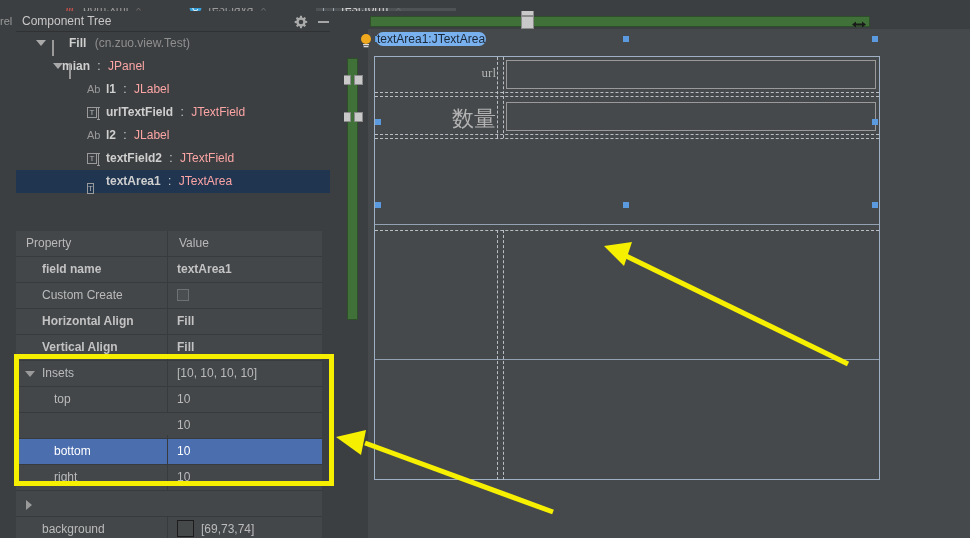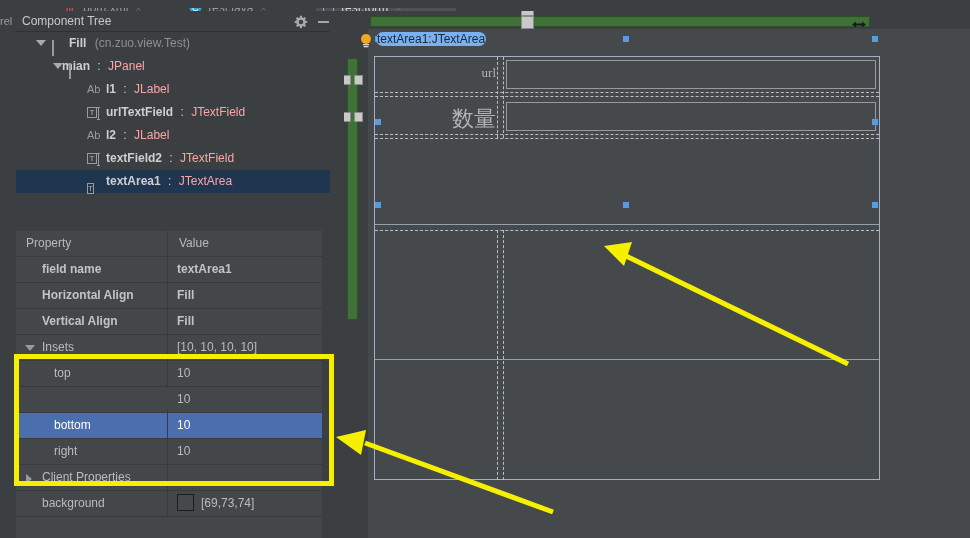--- a/index.html
+++ b/index.html
@@ -255,20 +255,24 @@
     <div class="prow header">
       <div class="pc1">Property</div>
       <div class="pc2">Value</div>
     </div>
 
     <div class="prow bold">
       <div class="pc1 ind1">field name</div>
       <div class="pc2">textArea1</div>
     </div>
 
+    <div class="prow">
+      <div class="pc1 ind1">Custom Create</div>
+      <div class="pc2"><span class="cbox"></span></div>
+    </div>
 
     <div class="prow bold">
       <div class="pc1 ind1">Horizontal Align</div>
       <div class="pc2">Fill</div>
     </div>
 
     <div class="prow bold">
       <div class="pc1 ind1">Vertical Align</div>
       <div class="pc2">Fill</div>
     </div>
@@ -294,21 +298,20 @@
       <div class="pc2">10</div>
     </div>
 
     <div class="prow">
       <div class="pc1" style="padding-left:38px;">right</div>
       <div class="pc2">10</div>
     </div>
 
     <div class="prow">
       <span class="tri closed"></span>
-      <div class="pc1 ind1">Client Properties</div>
       <div class="pc2"></div>
     </div>
 
     <div class="prow">
       <div class="pc1 ind1">background</div>
       <div class="pc2">
         <span class="swatch"></span><span>[69,73,74]</span>
       </div>
     </div>
 

